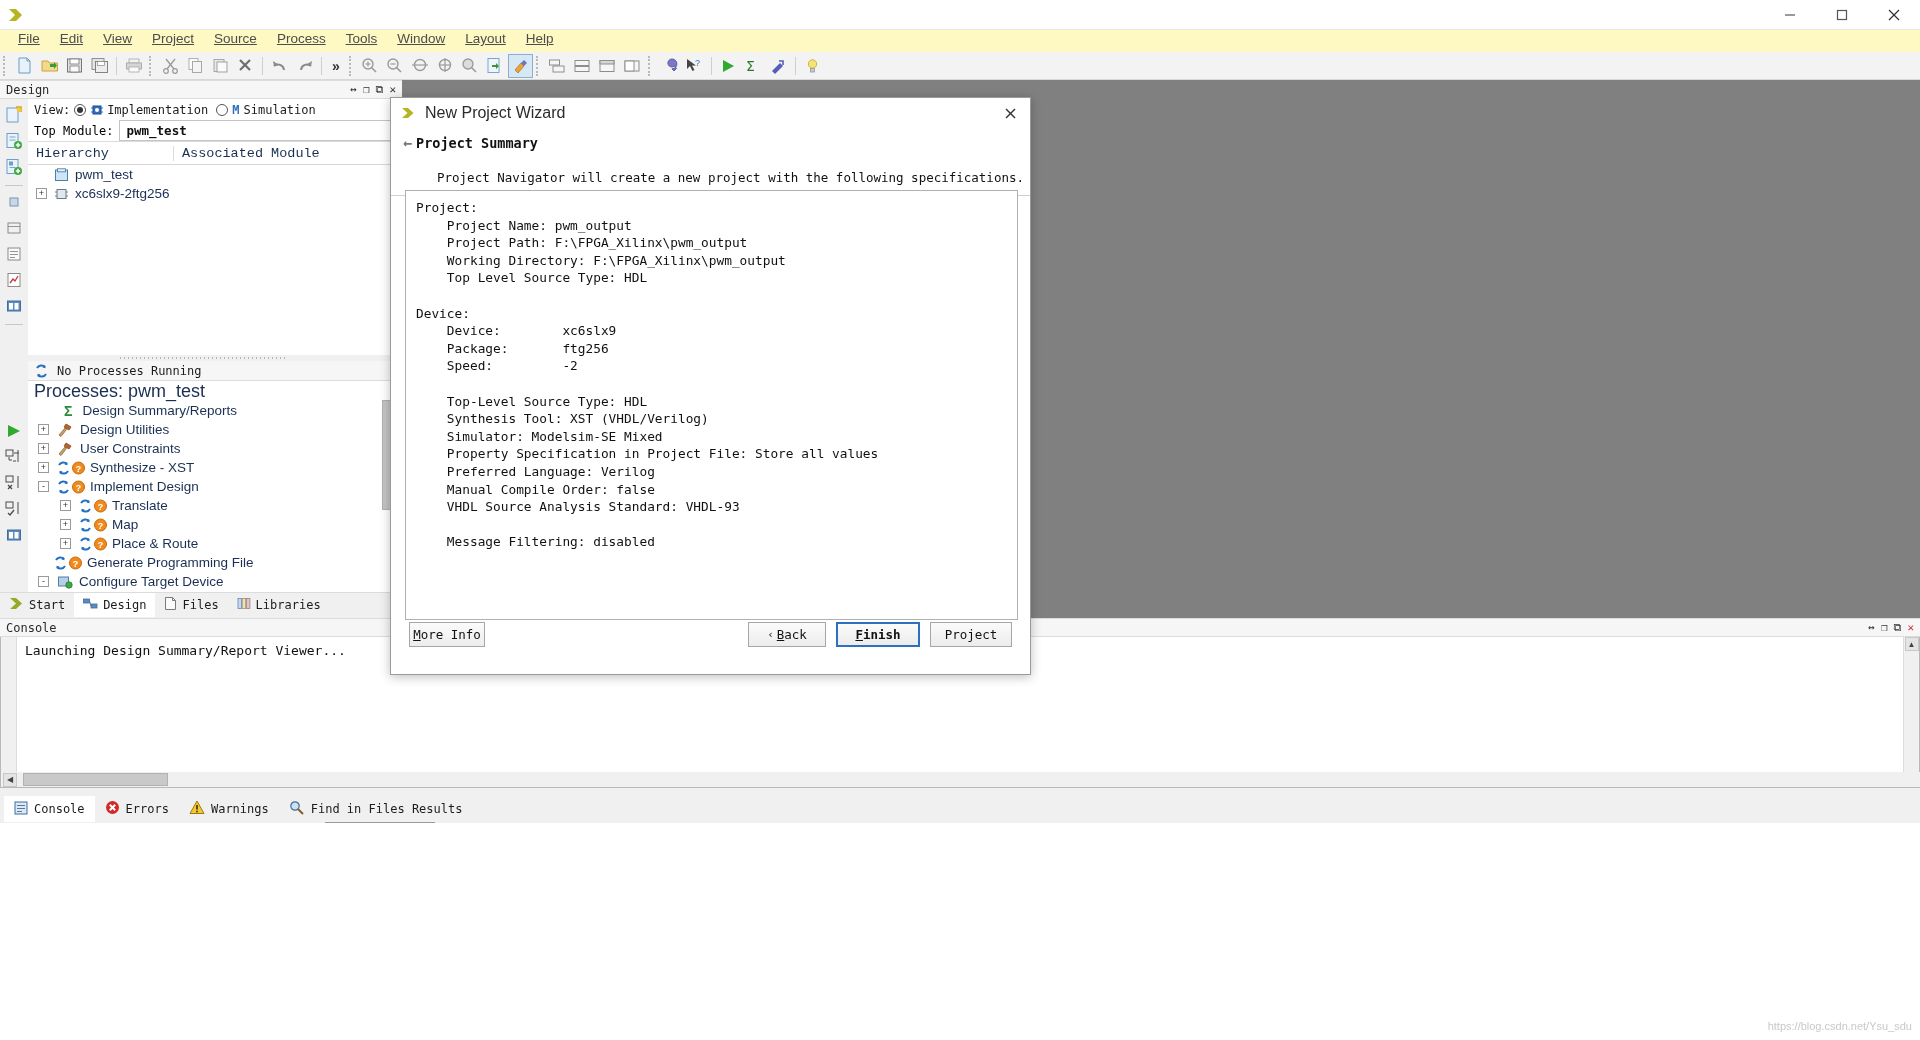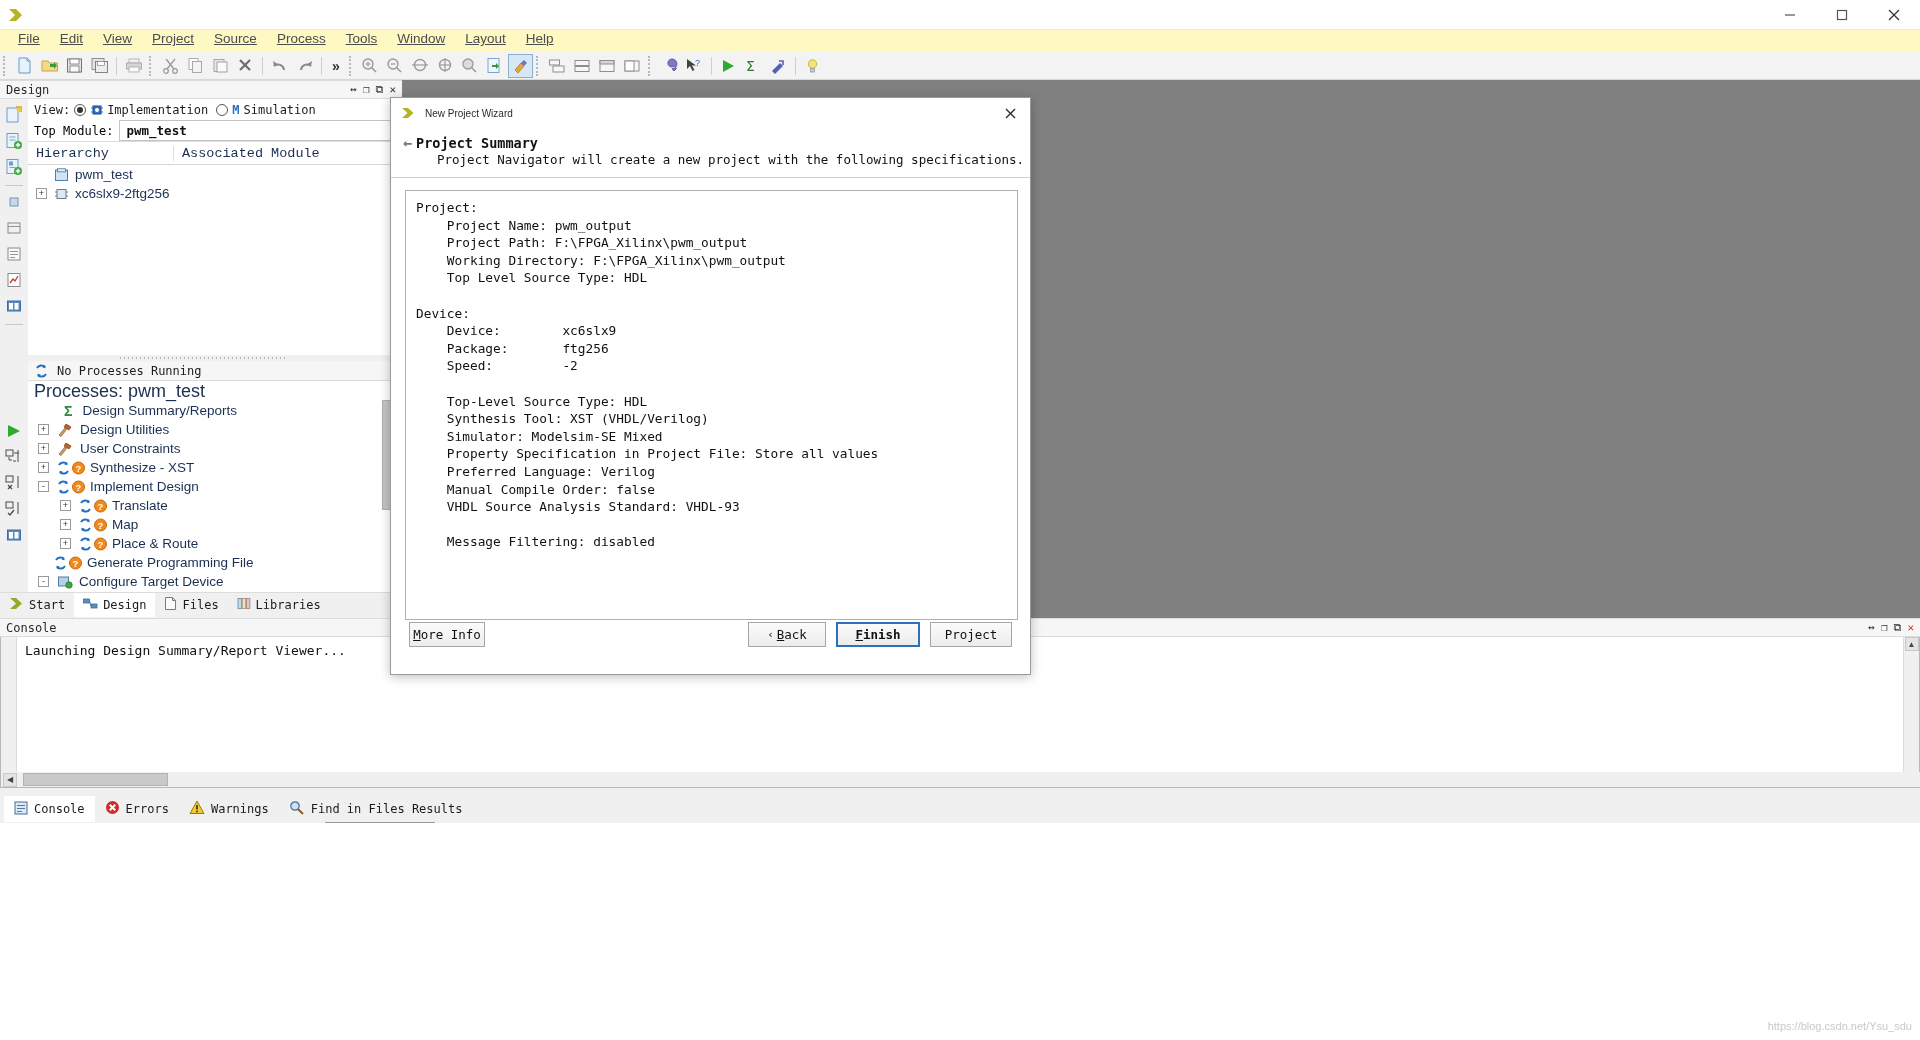--- a/index.html
+++ b/index.html
@@ -304,39 +304,39 @@
     border: 1px solid #9a9a9a;
     box-shadow: 0 2px 10px rgba(0,0,0,0.25);
   }
   .dlg-title {
     height: 30px; display: flex; align-items: center;
     padding-left: 10px;
     background: #ffffff;
   }
   .dlg-title-text {
     font-family: "Liberation Sans", sans-serif;
-    font-size: 10px; color: #2b2b2b; margin-left: 8px;
+    font-size: 16px; color: #2b2b2b; margin-left: 8px;
   }
   .dlg-close {
     margin-left: auto; width: 40px; height: 30px;
     display: flex; align-items: center; justify-content: center;
     font-size: 16px; color: #333;
   }
   .dlg-head {
     padding: 6px 0 10px 12px;
     background: #ffffff;
     border-bottom: 1px solid #d0d0d0;
   }
   .dlg-head-title {
     display: flex; align-items: center; gap: 4px;
     font-family: "DejaVu Sans Mono", monospace;
     font-size: 13.5px; font-weight: bold; color: #111;
   }
   .dlg-head-sub {
-    margin-top: 0; margin-left: 34px;
+    margin-top: 18px; margin-left: 34px;
     font-family: "DejaVu Sans Mono", monospace;
     font-size: 12.5px; color: #111;
   }
   .dlg-summary {
     position: absolute; left: 14px; top: 92px;
     width: 613px; height: 430px;
     background: #ffffff;
     border: 1px solid #b0b0b0;
     overflow: hidden;
     padding: 8px 10px;

